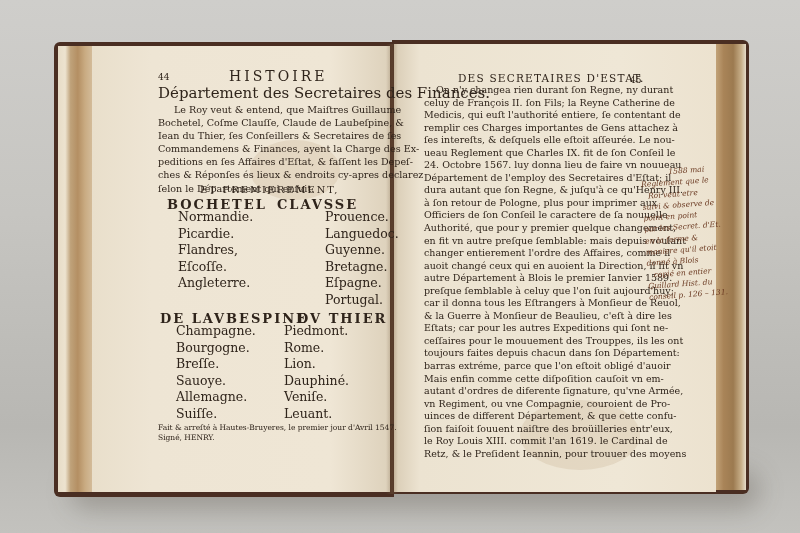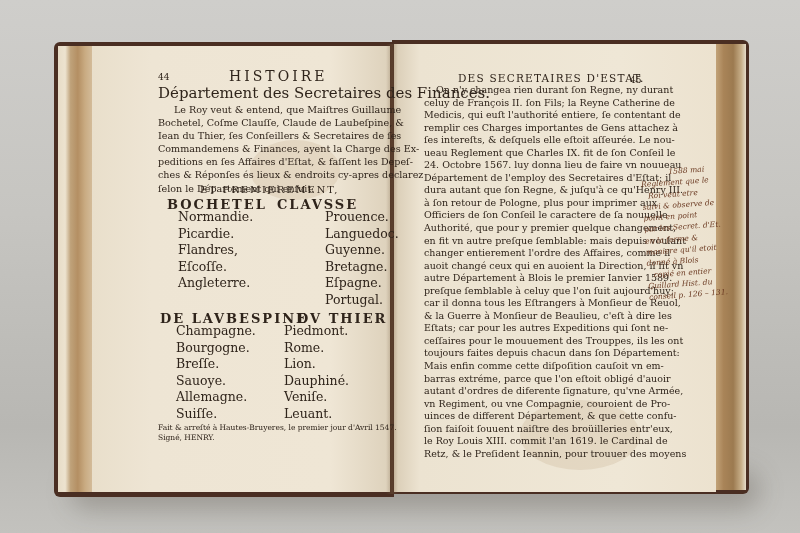--- a/index.html
+++ b/index.html
@@ -130,22 +130,22 @@
   <div>en fit vn autre preſque ſemblable: mais depuis voulant</div>
   <div>changer entierement l'ordre des Affaires, comme il</div>
   <div>auoit changé ceux qui en auoient la Direction, il fit vn</div>
   <div>autre Département à Blois le premier Ianvier 1589.</div>
   <div>preſque ſemblable à celuy que l'on ſuit aujourd'huy;</div>
   <div>car il donna tous les Eſtrangers à Monſieur de Reuol,</div>
   <div>&amp; la Guerre à Monſieur de Beaulieu, c'eſt à dire les</div>
   <div>Eſtats; car pour les autres Expeditions qui ſont ne-</div>
   <div>ceſſaires pour le mouuement des Trouppes, ils les ont</div>
   <div>toujours faites depuis chacun dans ſon Département:</div>
+  <div>barras extréme, parce que l'on eſtoit obligé d'auoir</div>
   <div>Mais enfin comme cette diſpoſition cauſoit vn em-</div>
-  <div>barras extréme, parce que l'on eſtoit obligé d'auoir</div>
   <div>autant d'ordres de diferente ſignature, qu'vne Armée,</div>
   <div>vn Regiment, ou vne Compagnie, couroient de Pro-</div>
   <div>uinces de different Département, &amp; que cette confu-</div>
   <div>ſion faiſoit ſouuent naiſtre des broüilleries entr'eux,</div>
   <div>le Roy Louis XIII. commit l'an 1619. le Cardinal de</div>
   <div>Retz, &amp; le Preſident Ieannin, pour trouuer des moyens</div>
 </div>
 
 <div class="txt note" style="left:640px;top:168px;">
   <div style="padding-left:28px;">1588 mai</div>

